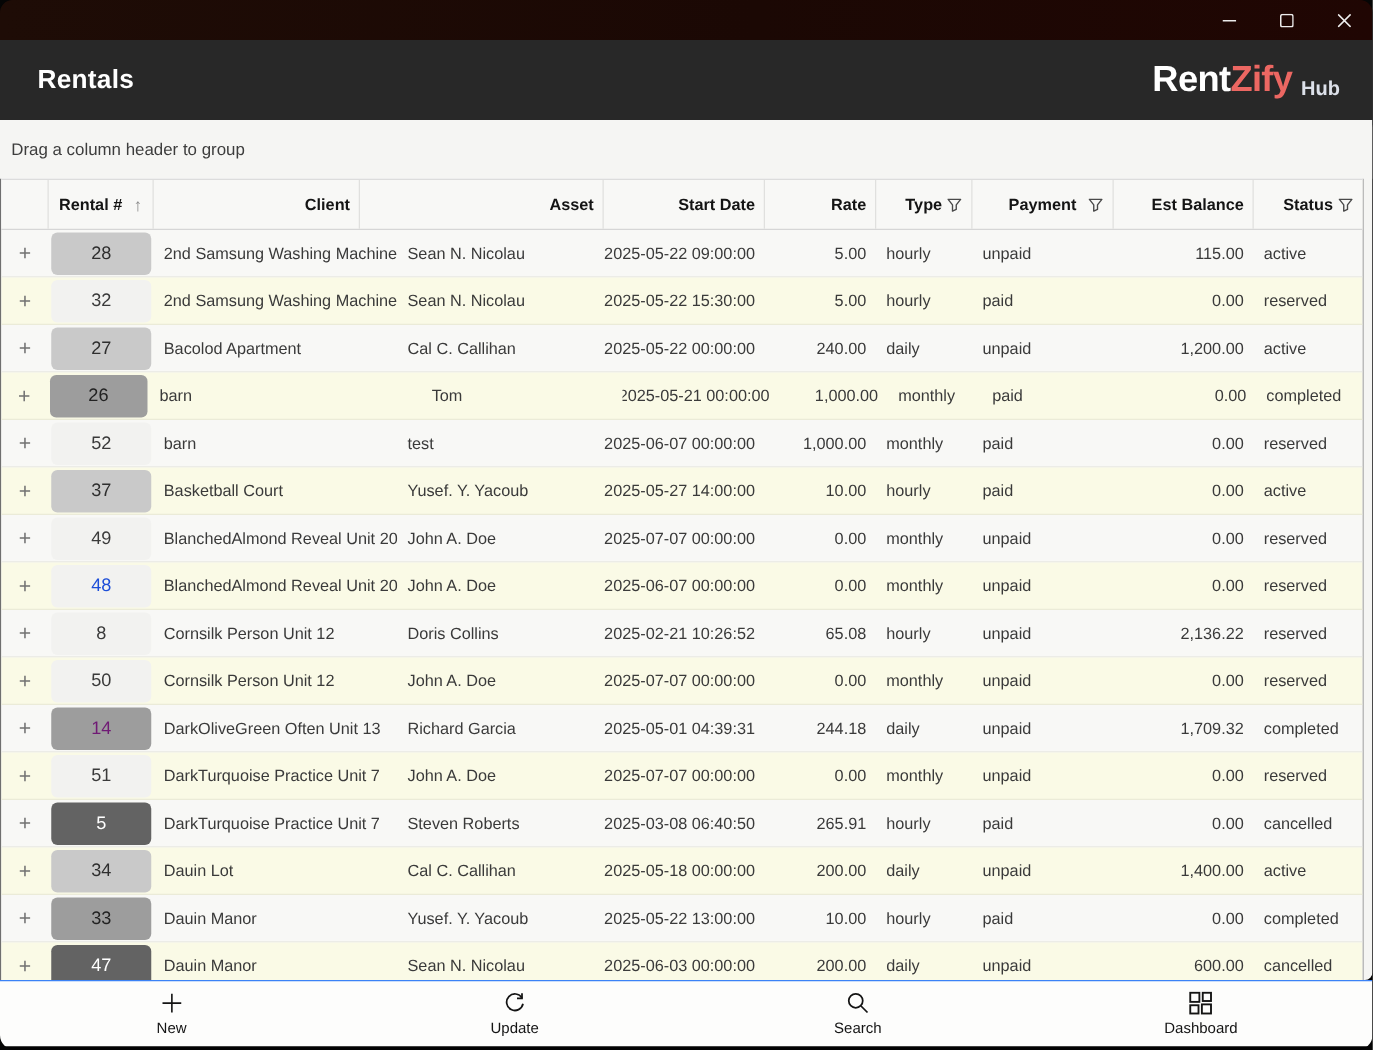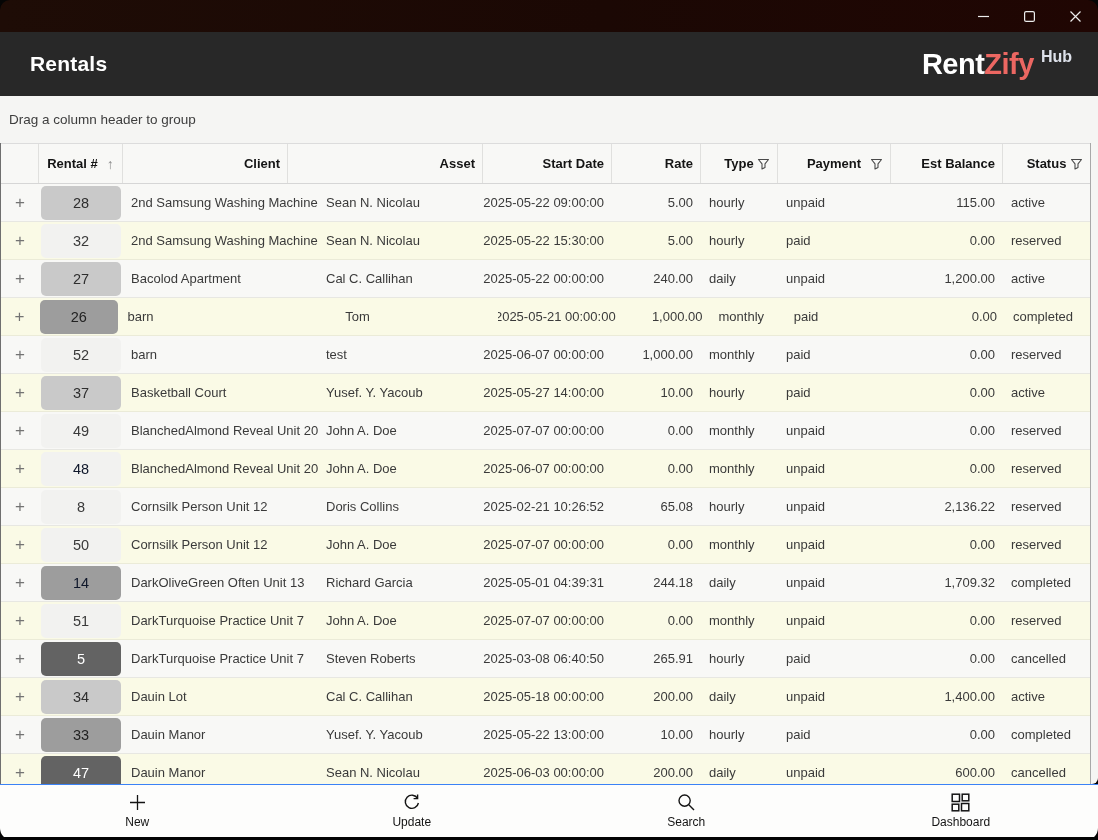--- a/index.html
+++ b/index.html
@@ -8,21 +8,21 @@
 
   
   .titlebar { height:32px; background:linear-gradient(90deg,#1e0c06 0%,#1b0804 55%,#200603 100%);
               display:flex; justify-content:flex-end; }
   .win-btn { width:46px; display:flex; align-items:center; justify-content:center; }
   .win-btn svg { display:block; }
 
   
   .appheader { height:64px; background:#282828; display:flex; align-items:center; padding:0 26px 0 30px; box-sizing:border-box; }
   .app-title { color:#ffffff; font-size:21px; font-weight:700; letter-spacing:.2px; }
-  .logo { margin-left:auto; display:flex; align-items:flex-start; white-space:nowrap; }
+  .logo { margin-left:auto; display:flex; align-items:flex-end; white-space:nowrap; }
   .logo-rent { color:#ffffff; font-size:29px; font-weight:800; letter-spacing:-.5px; }
   .logo-zify { font-size:29px; font-weight:800; letter-spacing:-.5px; }
   .logo-hub  { color:#dde1ea; font-size:16px; font-weight:700; margin-left:7px; }
 
   
   .content { background:#f5f5f3;border-radius:6px; }
   .group-panel { height:47px; display:flex; align-items:center; padding-left:9px;
                  color:#3d3d3d; font-size:13.5px; background:#f5f5f3; }
 
   .grid { width:1091px; box-sizing:border-box; border-left:1px solid #6f6f6f; border-right:1px solid #a8a8a8; background:#f8f8f6; }
@@ -238,21 +238,21 @@
             <div class="g-cell" style="width: 129px; justify-content: flex-end;">2025-07-07 00:00:00</div>
             <div class="g-cell" style="width: 89px; justify-content: flex-end;">0.00</div>
             <div class="g-cell" style="width: 77px; justify-content: flex-start;">monthly</div>
             <div class="g-cell" style="width: 113px; justify-content: flex-start;">unpaid</div>
             <div class="g-cell" style="width: 112px; justify-content: flex-end;">0.00</div>
             <div class="g-cell" style="width: 87px; justify-content: flex-start;">reserved</div>
           </div>
           <div class="g-row alt">
             <div class="g-cell expander-cell" style="width: 38px; justify-content: center;">+</div>
             <div class="g-cell badge-cell" style="width: 84px; justify-content: center;">
-              <div class="badge" style="background: rgb(242, 242, 240); color: #0f172a;">48</div>
+              <div class="badge" style="background: rgb(242, 242, 240); color: #1d4ed8;">48</div>
             </div>
             <div class="g-cell" style="width: 195px; justify-content: flex-start;">BlanchedAlmond Reveal Unit 20</div>
             <div class="g-cell" style="width: 165px; justify-content: flex-start;">John A. Doe</div>
             <div class="g-cell" style="width: 129px; justify-content: flex-end;">2025-06-07 00:00:00</div>
             <div class="g-cell" style="width: 89px; justify-content: flex-end;">0.00</div>
             <div class="g-cell" style="width: 77px; justify-content: flex-start;">monthly</div>
             <div class="g-cell" style="width: 113px; justify-content: flex-start;">unpaid</div>
             <div class="g-cell" style="width: 112px; justify-content: flex-end;">0.00</div>
             <div class="g-cell" style="width: 87px; justify-content: flex-start;">reserved</div>
           </div>
@@ -280,21 +280,21 @@
             <div class="g-cell" style="width: 129px; justify-content: flex-end;">2025-07-07 00:00:00</div>
             <div class="g-cell" style="width: 89px; justify-content: flex-end;">0.00</div>
             <div class="g-cell" style="width: 77px; justify-content: flex-start;">monthly</div>
             <div class="g-cell" style="width: 113px; justify-content: flex-start;">unpaid</div>
             <div class="g-cell" style="width: 112px; justify-content: flex-end;">0.00</div>
             <div class="g-cell" style="width: 87px; justify-content: flex-start;">reserved</div>
           </div>
           <div class="g-row">
             <div class="g-cell expander-cell" style="width: 38px; justify-content: center;">+</div>
             <div class="g-cell badge-cell" style="width: 84px; justify-content: center;">
-              <div class="badge" style="background: rgb(157, 157, 157); color: #0f172a;">14</div>
+              <div class="badge" style="background: rgb(157, 157, 157); color: #701a75;">14</div>
             </div>
             <div class="g-cell" style="width: 195px; justify-content: flex-start;">DarkOliveGreen Often Unit 13</div>
             <div class="g-cell" style="width: 165px; justify-content: flex-start;">Richard Garcia</div>
             <div class="g-cell" style="width: 129px; justify-content: flex-end;">2025-05-01 04:39:31</div>
             <div class="g-cell" style="width: 89px; justify-content: flex-end;">244.18</div>
             <div class="g-cell" style="width: 77px; justify-content: flex-start;">daily</div>
             <div class="g-cell" style="width: 113px; justify-content: flex-start;">unpaid</div>
             <div class="g-cell" style="width: 112px; justify-content: flex-end;">1,709.32</div>
             <div class="g-cell" style="width: 87px; justify-content: flex-start;">completed</div>
           </div>

